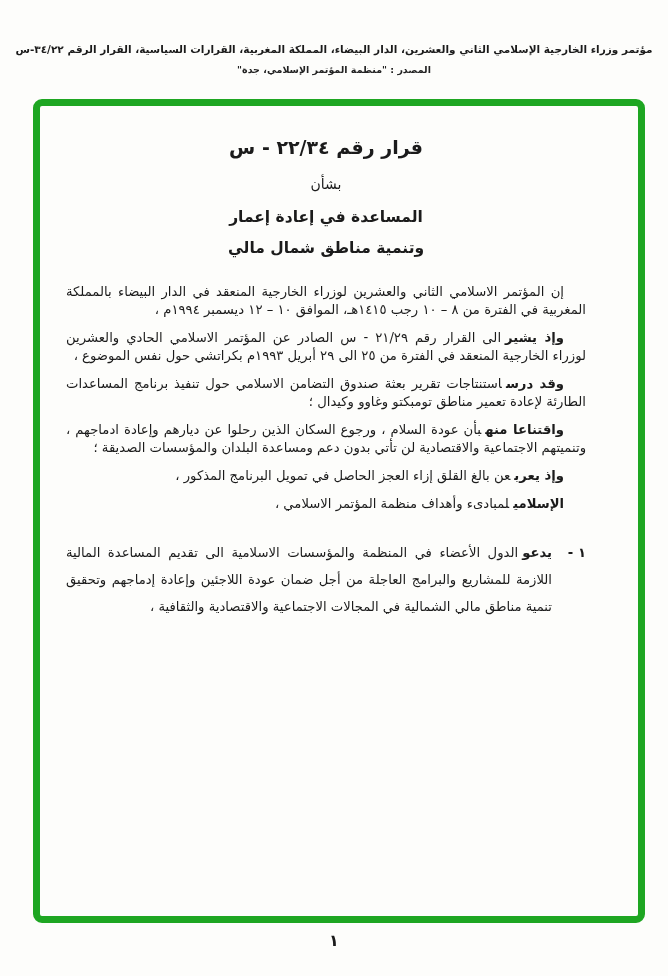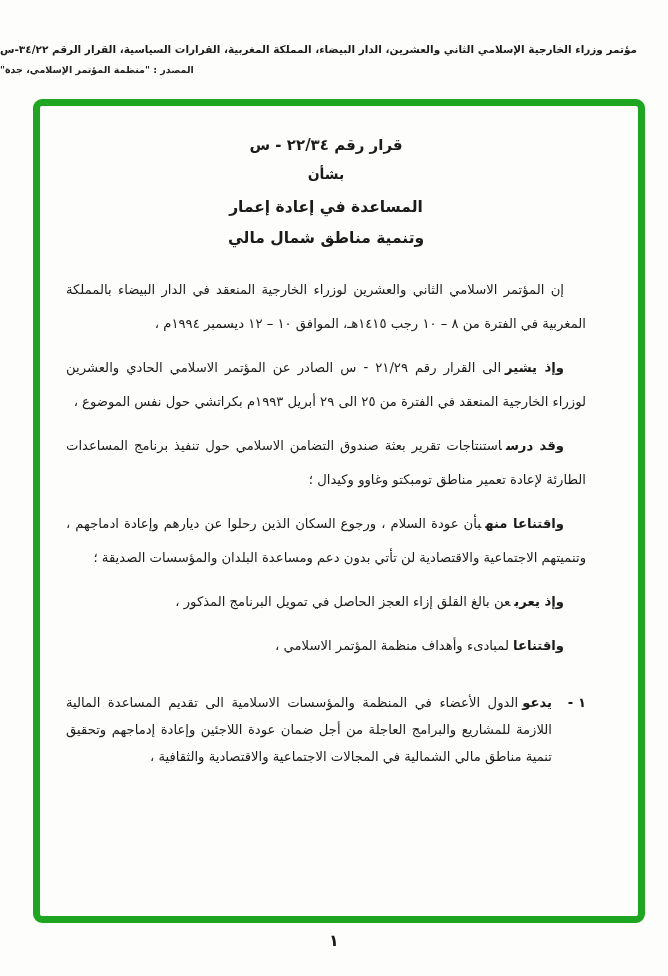--- a/index.html
+++ b/index.html
@@ -4,41 +4,41 @@
 <style>
   html,body{margin:0;padding:0;}
   body{
     width:668px;height:976px;position:relative;overflow:hidden;
     background:#fdfdfb;color:#1b1b1b;
     font-family:"DejaVu Sans",sans-serif;
   }
   
   .src-header{
     position:absolute;top:42px;left:0;width:100%;
-    direction:rtl;text-align:left;
+    direction:rtl;text-align:center;
   }
   .src-line1{font-size:10.5px;font-weight:bold;line-height:15px;letter-spacing:0;}
   .src-line2{font-size:9.5px;font-weight:bold;line-height:15px;margin-top:5px;color:#222;}
   
   .green-box{
     position:absolute;left:33px;top:99px;width:598px;height:810px;
     border:7px solid #1ea622;border-radius:9px;background:transparent;
   }
   .content{
     position:absolute;left:40px;top:106px;width:568px;height:796px;
     direction:rtl;padding:22px 22px 0 26px;box-sizing:border-box;
   }
   
   .title-block{text-align:center;margin-top:8px;margin-bottom:26px;}
-  .res-number{font-size:15px;font-weight:bold;margin-bottom:12px;}
-  .regarding{font-size:14px;font-weight:bold;margin-bottom:16px;}
+  .res-number{font-size:19px;font-weight:bold;margin-bottom:18px;}
+  .regarding{font-size:14px;font-weight:normal;margin-bottom:16px;}
   .subject{font-size:15.5px;font-weight:bold;margin-bottom:13px;text-align:center;}
   
   .para{
-    font-size:13.2px;line-height:34px;text-align:justify;
+    font-size:13.2px;line-height:18px;text-align:justify;
     text-indent:22px;margin:0 0 10px 0;
   }
   .para .lead{font-weight:bold;margin-left:4px;}
   .para .lead.u{text-decoration:underline;}
   
   .item{
     display:flex;flex-direction:row;margin-top:26px;
     font-size:13.2px;line-height:27px;
   }
   .item .marker{
@@ -75,21 +75,21 @@
 
 
   <p class="para"><span class="lead">وإذ يشير</span><span>الى القرار رقم ٢١/٢٩ - س الصادر عن المؤتمر الاسلامي الحادي والعشرين لوزراء الخارجية المنعقد في الفترة من ٢٥ الى ٢٩ أبريل ١٩٩٣م بكراتشي حول نفس الموضوع ،</span></p>
 
   <p class="para"><span class="lead">وقد درس</span><span>استنتاجات تقرير بعثة صندوق التضامن الاسلامي حول تنفيذ برنامج المساعدات الطارئة لإعادة تعمير مناطق تومبكتو وغاوو وكيدال ؛</span></p>
 
   <p class="para"><span class="lead">واقتناعا منه</span><span>بأن عودة السلام ، ورجوع السكان الذين رحلوا عن ديارهم وإعادة ادماجهم ، وتنميتهم الاجتماعية والاقتصادية لن تأتي بدون دعم ومساعدة البلدان والمؤسسات الصديقة ؛</span></p>
 
   <p class="para"><span class="lead">وإذ يعرب</span><span>عن بالغ القلق إزاء العجز الحاصل في تمويل البرنامج المذكور ،</span></p>
 
-  <p class="para"><span class="lead">واقتناعا</span><span>لمبادىء وأهداف منظمة المؤتمر الاسلامي ،</span></p>
+  <p class="para"><span class="lead">الإسلامي</span><span>لمبادىء وأهداف منظمة المؤتمر الاسلامي ،</span></p>
 
 
   <div class="item">
     <div class="marker">١ -</div>
     <div class="item-text"><span class="lead">يدعو</span><span>الدول الأعضاء في المنظمة والمؤسسات الاسلامية الى تقديم المساعدة المالية اللازمة للمشاريع والبرامج العاجلة من أجل ضمان عودة اللاجئين وإعادة إدماجهم وتحقيق تنمية مناطق مالي الشمالية في المجالات الاجتماعية والاقتصادية والثقافية ،</span></div>
   </div>
 
 </div>
 
 <div class="page-number">١</div>

